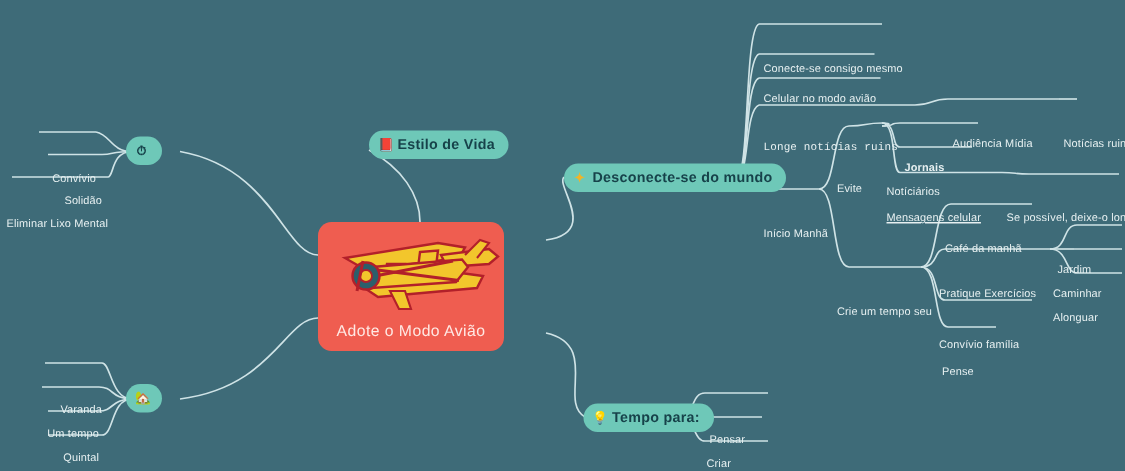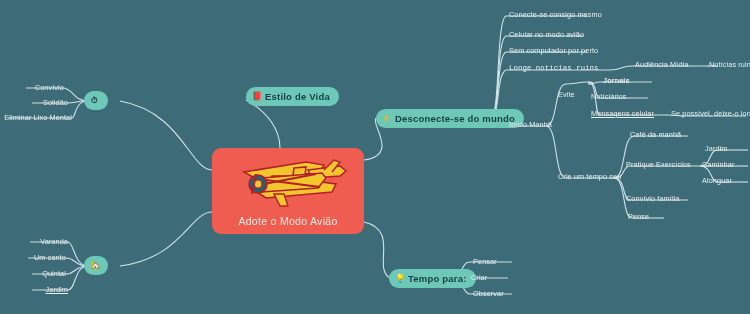--- a/index.html
+++ b/index.html
@@ -10,21 +10,21 @@
     position:relative;
   }
   #canvas{position:absolute;inset:0;width:750px;height:314px;}
   svg.links{position:absolute;left:0;top:0;width:750px;height:314px;pointer-events:none;}
   svg.links path{fill:none;stroke:#cfe3e6;stroke-width:1.1;}
 
   .node{position:absolute;box-sizing:border-box;white-space:nowrap;}
 
   
   .root{
-    left:212px;top:148px;width:152px;height:86px;
+    left:212px;top:148px;width:124px;height:86px;
     background:#ef5d50;border-radius:9px;
     display:flex;flex-direction:column;align-items:center;justify-content:flex-end;
     padding-bottom:7px;
   }
   .root .title{
     color:#ffe9e4;font-size:10.5px;letter-spacing:.3px;
   }
   .plane{position:absolute;left:50%;top:6px;transform:translateX(-50%);}
 
   
@@ -33,20 +33,21 @@
     display:flex;align-items:center;gap:4px;
     padding:0 9px 0 6px;
     color:#17424a;font-size:9.5px;font-weight:bold;letter-spacing:.2px;
   }
   .pill .ic{font-size:8.5px;line-height:1;display:inline-block;width:9px;text-align:center;}
 
   
   .leaf{
     color:#e7f0f1;font-size:7.3px;letter-spacing:.1px;
     line-height:11px;
+    margin-top:31px;
   }
   .leaf.right{text-align:left;}
   .leaf.left{text-align:right;}
 </style>
 </head>
 <body style="background: rgb(62, 107, 120);">
 
 <div id="canvas">
 
   <svg class="links" viewBox="0 0 750 314">
@@ -160,21 +161,20 @@
     <span>Estilo de Vida</span>
   </div>
 
   <div class="node pill" style="left:376px;top:109px;">
     <span class="ic" style="color:#f0b429;">✦</span>
     <span>Desconecte-se do mundo</span>
   </div>
 
   <div class="node leaf right" style="left:509px;top:9px;"><span>Conecte-se consigo mesmo</span></div>
   <div class="node leaf right" style="left:509px;top:29px;"><span>Celular no modo avião</span></div>
-  <div class="node leaf right" style="left:509px;top:45px;"><span>Sem computador por perto</span></div>
   <div class="node leaf right" style="left:509px;top:63px;font-family:Liberation Mono, monospace;"><span>Longe notícias ruins</span></div>
   <div class="node leaf right" style="left:635px;top:59px;"><span>Audiência Mídia</span></div>
   <div class="node leaf right" style="left:709px;top:59px;"><span>Notícias ruins</span></div>
 
   <div class="node leaf right" style="left:509px;top:119px;text-align:right;"><span>Início Manhã</span></div>
   <div class="node leaf right" style="left:558px;top:89px;"><span>Evite</span></div>
   <div class="node leaf right" style="left:603px;top:75px;font-weight:bold;"><span>Jornais</span></div>
   <div class="node leaf right" style="left:591px;top:91px;"><span>Notíciários</span></div>
   <div class="node leaf right" style="left:591px;top:108px;text-decoration:underline;"><span>Mensagens celular</span></div>
   <div class="node leaf right" style="left:671px;top:108px;"><span>Se possível, deixe-o longe</span></div>
@@ -193,17 +193,17 @@
     <span>Tempo para:</span>
   </div>
   <div class="node leaf right" style="left:473px;top:256px;"><span>Pensar</span></div>
   <div class="node leaf right" style="left:471px;top:272px;"><span>Criar</span></div>
   <div class="node leaf right" style="left:473px;top:288px;"><span>Observar</span></div>
 
   <div class="node pill" style="left:84px;top:256px;">
     <span class="ic">🏡</span>
   </div>
   <div class="node leaf left" style="left:0px;top:236px;width:68px;"><span>Varanda</span></div>
-  <div class="node leaf left" style="left:0px;top:252px;width:66px;"><span>Um canto</span></div>
+  <div class="node leaf left" style="left:0px;top:252px;width:66px;"><span>Um tempo</span></div>
   <div class="node leaf left" style="left:0px;top:268px;width:66px;"><span>Quintal</span></div>
   <div class="node leaf left" style="left:0px;top:284px;width:68px;text-decoration:underline;"><span>Jardim</span></div>
 
 </div>
 
 </body></html>

